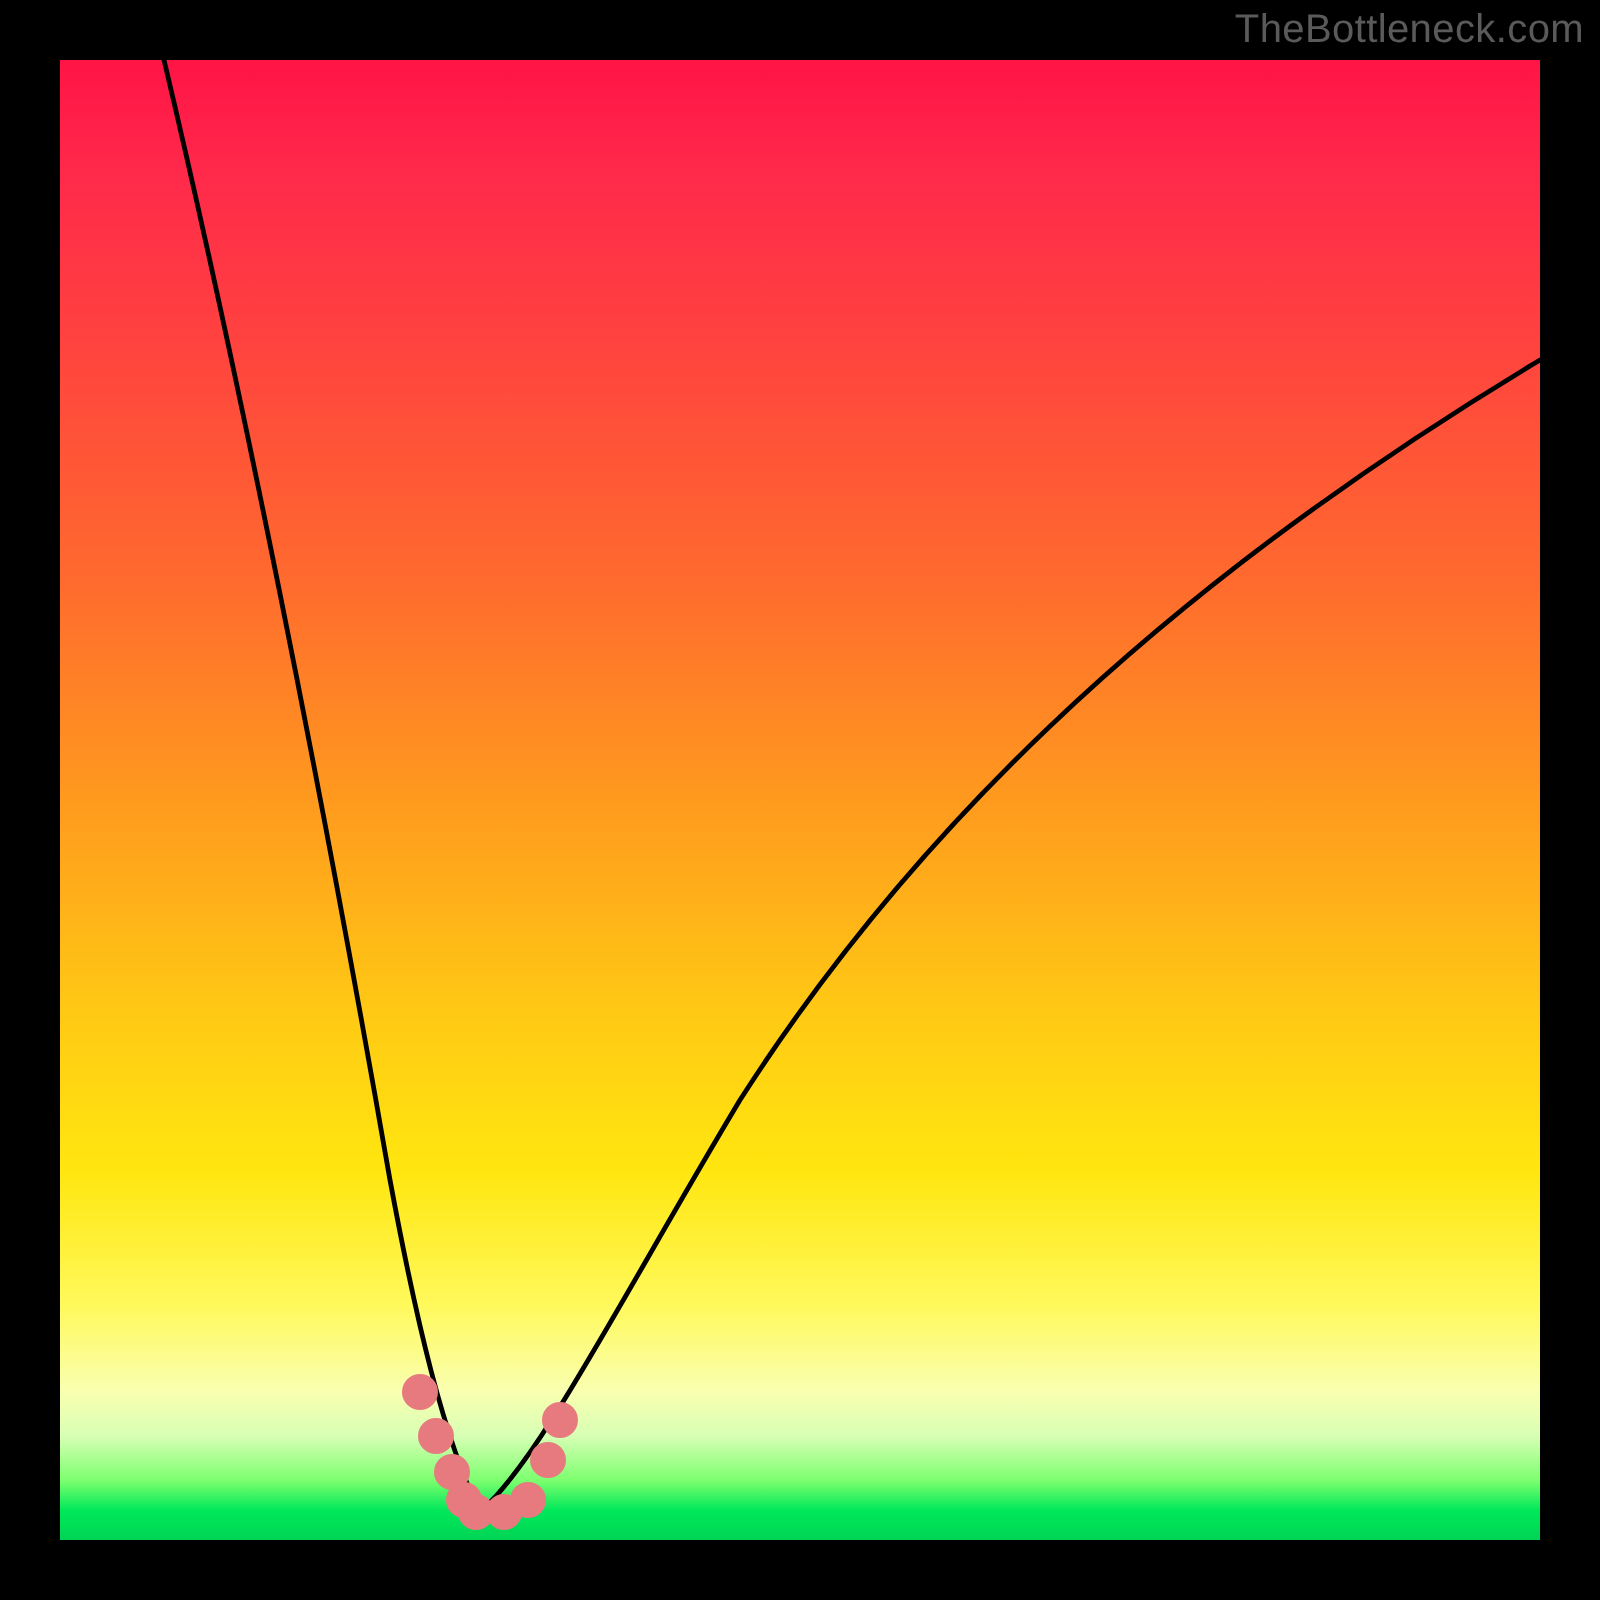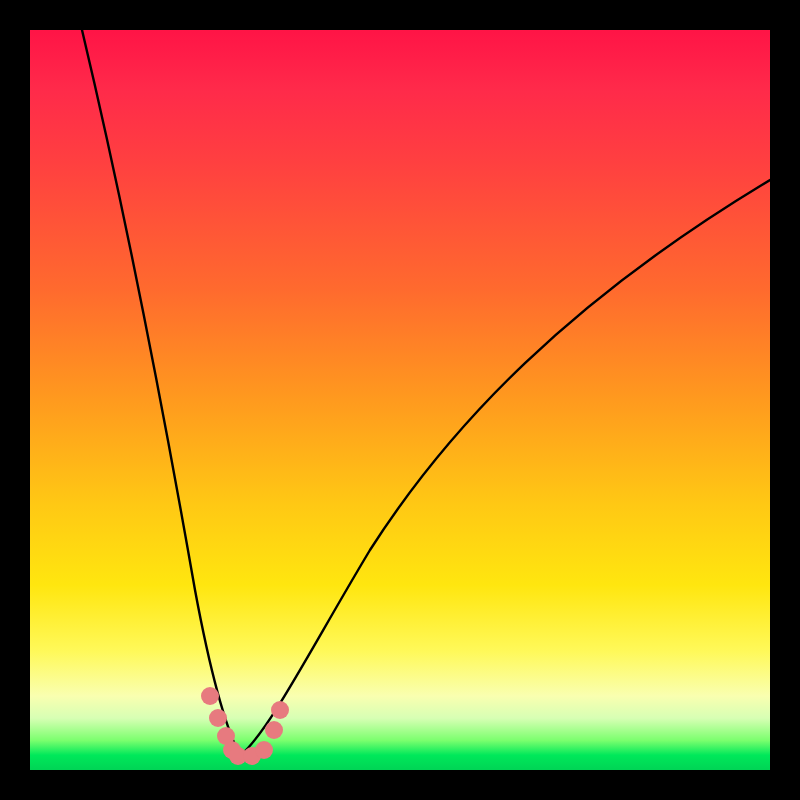--- a/index.html
+++ b/index.html
@@ -57,20 +57,21 @@
     top: 0;
     width: 740px;
     height: 740px;
   }
 </style>
 </head>
 <body>
 
 <div class="frame">
 
+  <div class="watermark">TheBottleneck.com</div>
 
   <div class="plot">
 
     <svg class="curves" viewBox="0 0 740 740">
 
       <path d="M 52 0
                C 90 160, 130 360, 165 560
                C 178 630, 192 690, 210 726" fill="none" stroke="#000" stroke-width="2.4" stroke-linecap="round"></path>
 
       <path d="M 210 726

